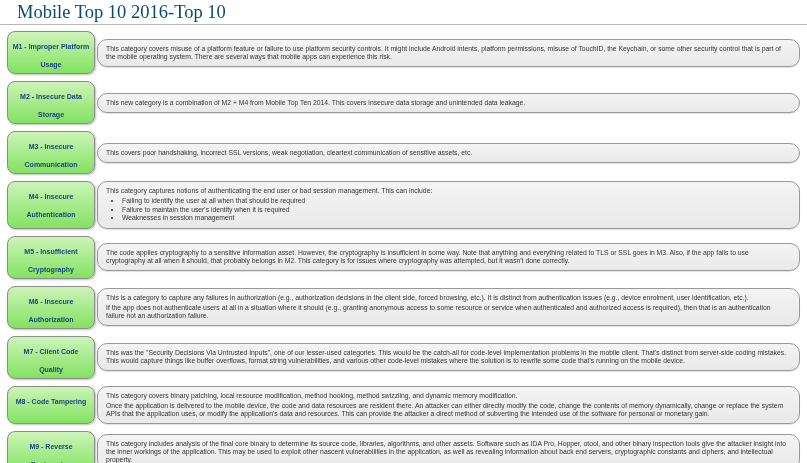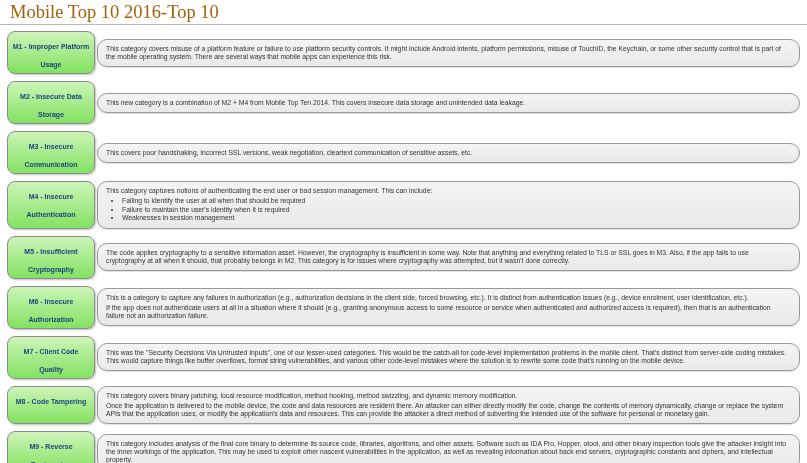--- a/index.html
+++ b/index.html
@@ -18,22 +18,22 @@
     margin: 0; padding: 0;
     width: 807px; height: 463px;
     background: #ffffff;
     font-family: "Liberation Sans", sans-serif;
     overflow: hidden;
   }
   .page-title {
     font-family: "Liberation Serif", serif;
     font-weight: 400;
     font-size: 18.5px;
-    color: #a16207;
-    margin: 1px 0 0 10px;
+    color: #0c4a6e;
+    margin: 1px 0 0 17px;
     line-height: 22px;
   }
   .title-rule {
     border: 0;
     border-top: 1px solid var(--rule-color, #b8b8b8);
     margin: 1px 0 6px 0;
   }
   .rows {
     margin: 0 7px 0 7px;
   }

